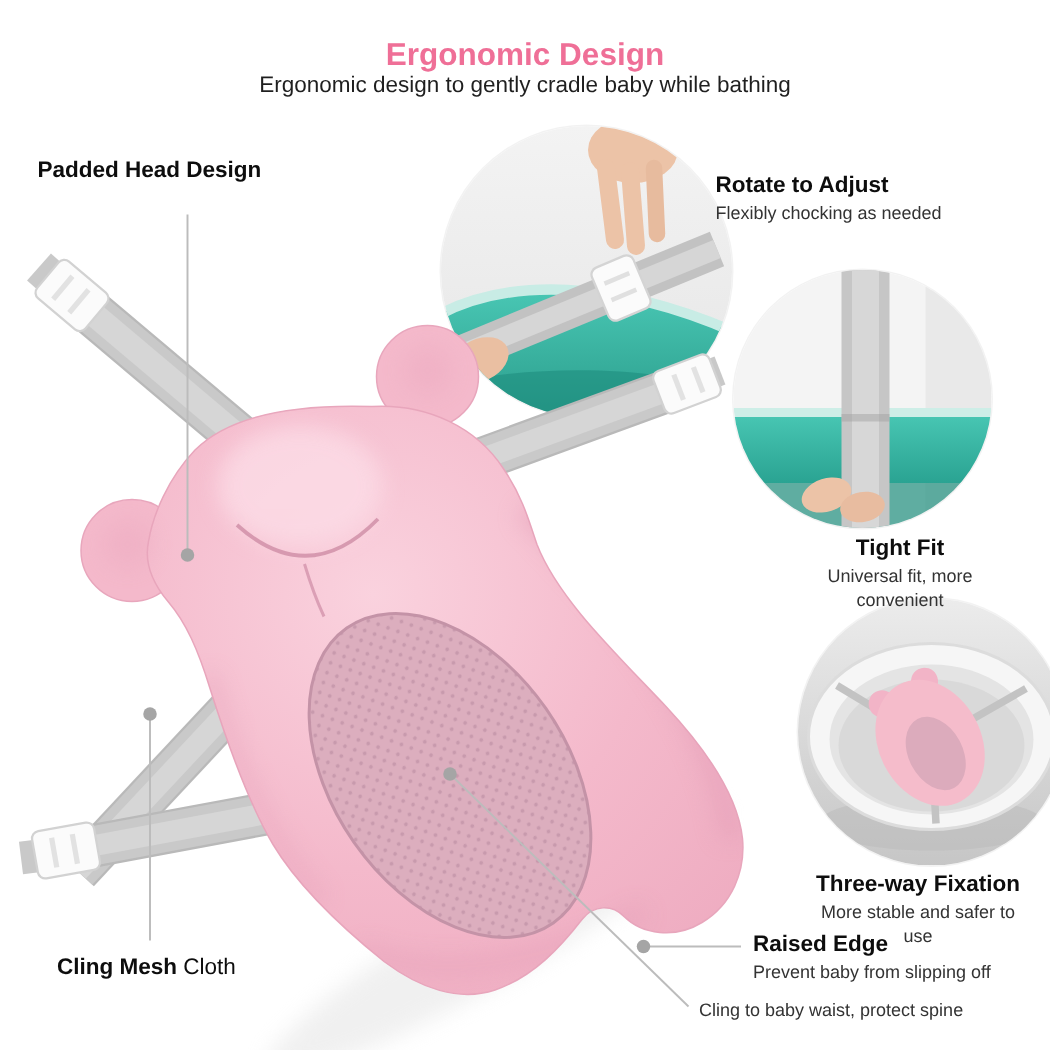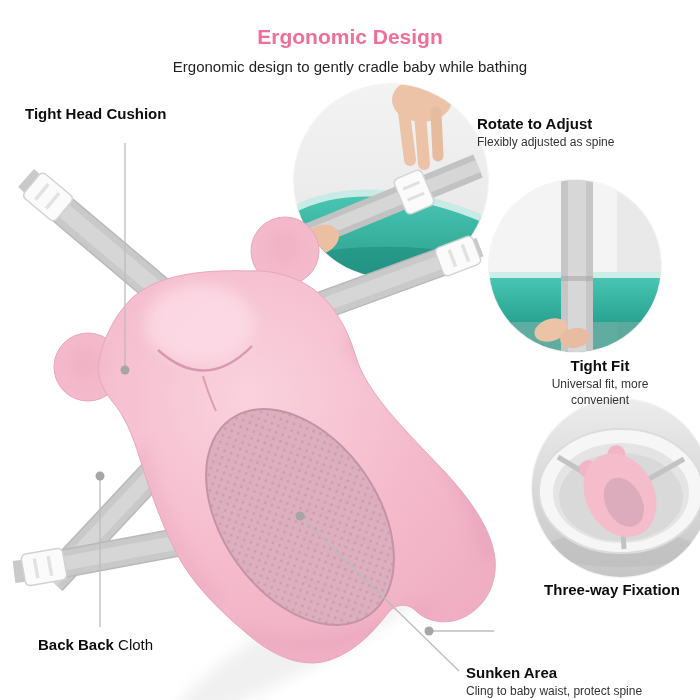--- a/index.html
+++ b/index.html
@@ -2,21 +2,21 @@
 <html><head>
 <meta charset="utf-8">
 <style>
   html,body{margin:0;padding:0;background:#fff;}
   .canvas{
     position:relative;width:700px;height:700px;background:#ffffff;
     font-family:"Liberation Sans","DejaVu Sans",sans-serif;overflow:hidden;margin-top:19px;
   }
   .hdr-title{position:absolute;top:6px;left:0;right:0;text-align:center;
     font-size:21px;font-weight:bold;color:#ef6f97;margin:0;}
-  .hdr-sub{position:absolute;top:39px;left:0;right:0;text-align:center;
+  .hdr-sub{position:absolute;top:29px;left:0;right:0;text-align:center;
     font-size:15px;color:#1f1f1f;margin:0;}
   .label{position:absolute;}
   .label h3{margin:0;font-size:15px;font-weight:bold;color:#0d0d0d;line-height:1.2;}
   .label p{margin:2px 0 0;font-size:12px;color:#333;line-height:1.3;}
   .label.center{text-align:center;}
   .bm-line{font-size:15px;color:#0d0d0d;}
   .bm-line .bold{font-weight:bold;}
   .inset{position:absolute;border-radius:50%;overflow:hidden;
     box-shadow:0 0 0 1px rgba(0,0,0,.05);}
   .inset svg{display:block;}
@@ -201,40 +201,44 @@
     </g>
     <g fill="#a5a5a5">
       <circle cx="125" cy="351" r="4.5"></circle>
       <circle cx="100" cy="457" r="4.5"></circle>
       <circle cx="429" cy="612" r="4.5"></circle>
       <circle cx="300" cy="497" r="4.5"></circle>
     </g>
   </svg>
 
   <div class="label" style="left:25px;top:86px;width:215px;">
-    <h3>Tight Head Cushion</h3>
+    <h3>Padded Head Design</h3>
   </div>
 
   <div class="label" style="left:477px;top:96px;width:215px;">
     <h3>Rotate to Adjust</h3>
-    <p>Flexibly adjusted as spine</p>
+    <p>Flexibly chocking as needed</p>
   </div>
 
   <div class="label center" style="left:520px;top:338px;width:160px;">
     <h3>Tight Fit</h3>
     <p style="width:130px;margin-left:auto;margin-right:auto;">Universal fit, more convenient</p>
   </div>
 
   <div class="label center" style="left:524px;top:562px;width:176px;">
     <h3>Three-way Fixation</h3>
+    <p style="width:150px;margin-left:auto;margin-right:auto;">More stable and safer to use</p>
   </div>
 
   <div class="label bm-line" style="left:38px;top:617px;">
-    <span class="bold">Back Back</span><span> Cloth</span>
-  </div>
-
+    <span class="bold">Cling Mesh</span><span> Cloth</span>
+  </div>
+
+  <div class="label" style="left:502px;top:602px;width:190px;">
+    <h3>Raised Edge</h3>
+    <p>Prevent baby from slipping off</p>
+  </div>
 
   <div class="label" style="left:466px;top:645px;width:225px;">
-    <h3>Sunken Area</h3>
     <p>Cling to baby waist, protect spine</p>
   </div>
 
 </div>
 
 </body></html>

